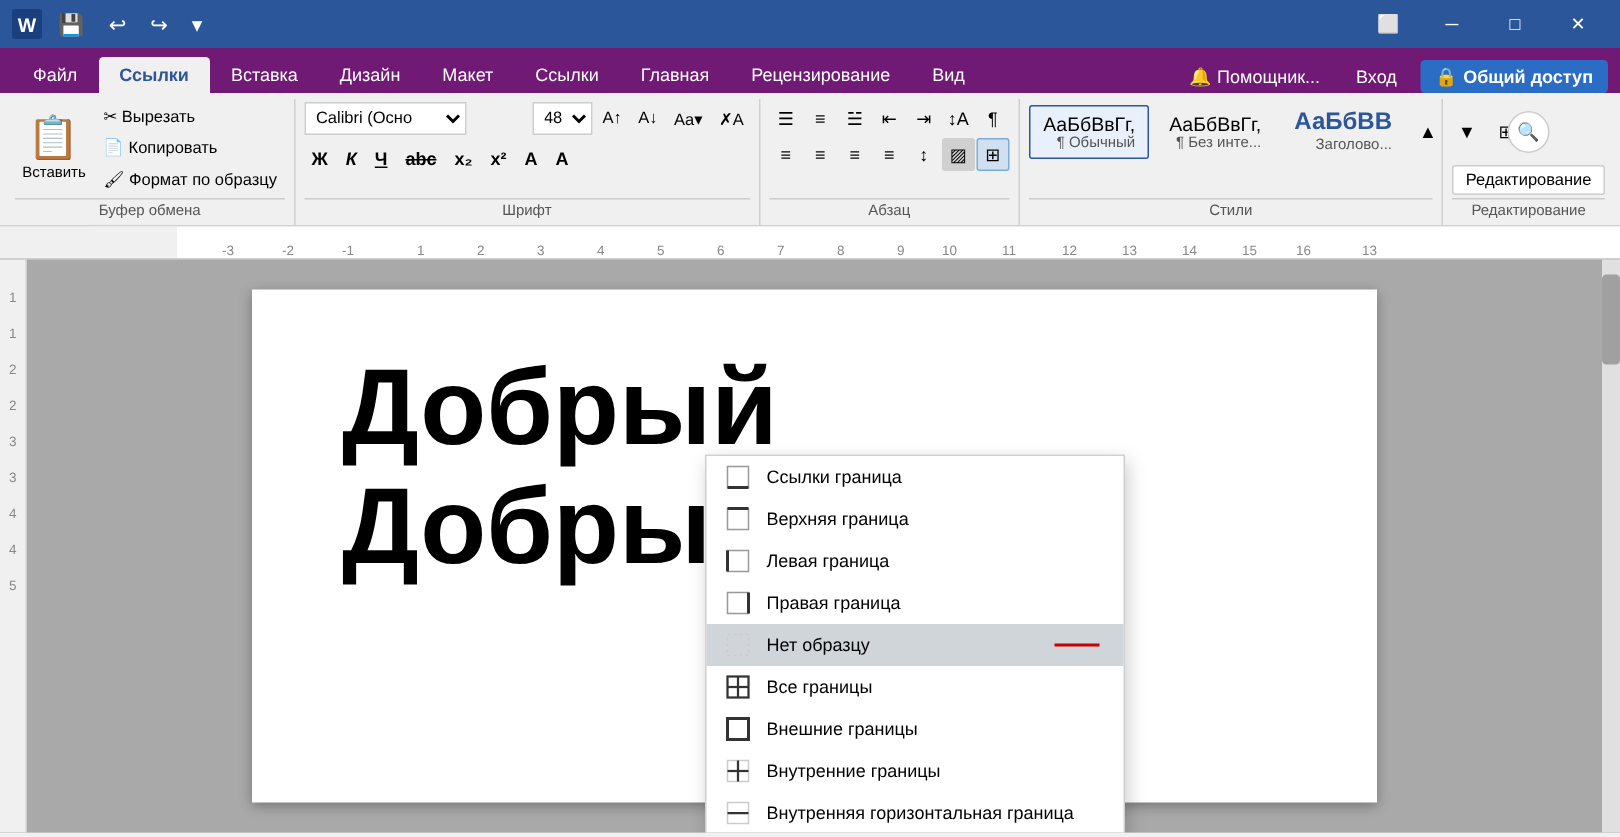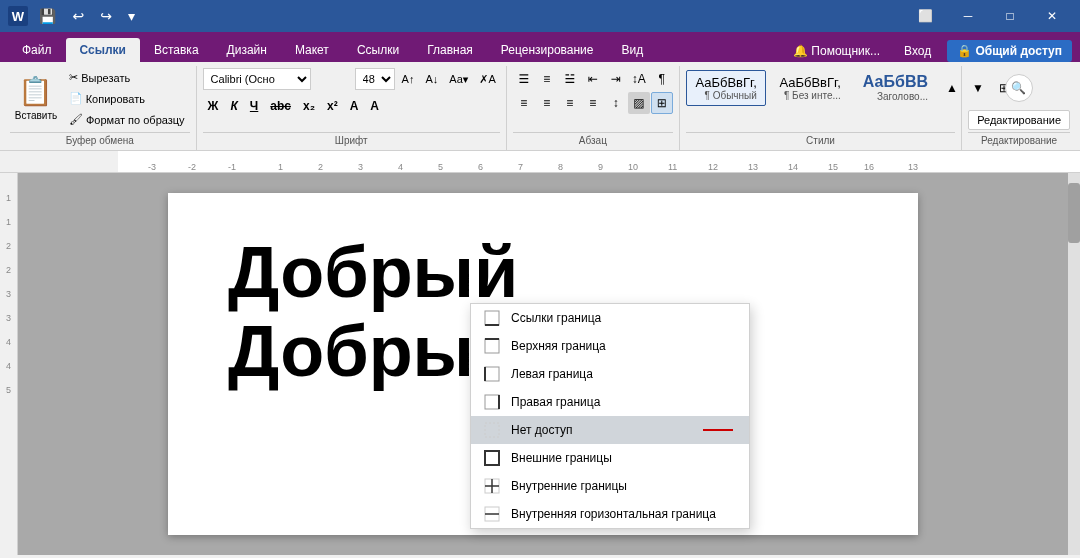--- a/index.html
+++ b/index.html
@@ -439,25 +439,35 @@
       </div>
       <span>Правая граница</span>
     </div>
 
     <div class="menu-item highlighted">
       <div class="menu-item-icon">
         <svg width="16" height="16" viewBox="0 0 16 16">
             <rect x="1" y="1" width="14" height="14" fill="none" stroke="#ccc" stroke-width="1" stroke-dasharray="2,2"></rect>
           </svg>
       </div>
-      <span>Нет доступ</span>
+      <span>Нет образцу</span>
       <div style="flex:1;"></div>
       <div style="height:2px; width:30px; background:#c00; margin-right:4px;"></div>
     </div>
 
+    <div class="menu-item">
+      <div class="menu-item-icon">
+        <svg width="16" height="16" viewBox="0 0 16 16">
+          <rect x="1" y="1" width="14" height="14" fill="none" stroke="#333" stroke-width="1.5"></rect>
+          <line x1="8" y1="1" x2="8" y2="15" stroke="#333" stroke-width="1.5"></line>
+          <line x1="1" y1="8" x2="15" y2="8" stroke="#333" stroke-width="1.5"></line>
+        </svg>
+      </div>
+      <span>Все границы</span>
+    </div>
 
     <div class="menu-item">
       <div class="menu-item-icon">
         <svg width="16" height="16" viewBox="0 0 16 16">
             <rect x="1" y="1" width="14" height="14" fill="none" stroke="#333" stroke-width="2"></rect>
           </svg>
       </div>
       <span>Внешние границы</span>
     </div>
 

